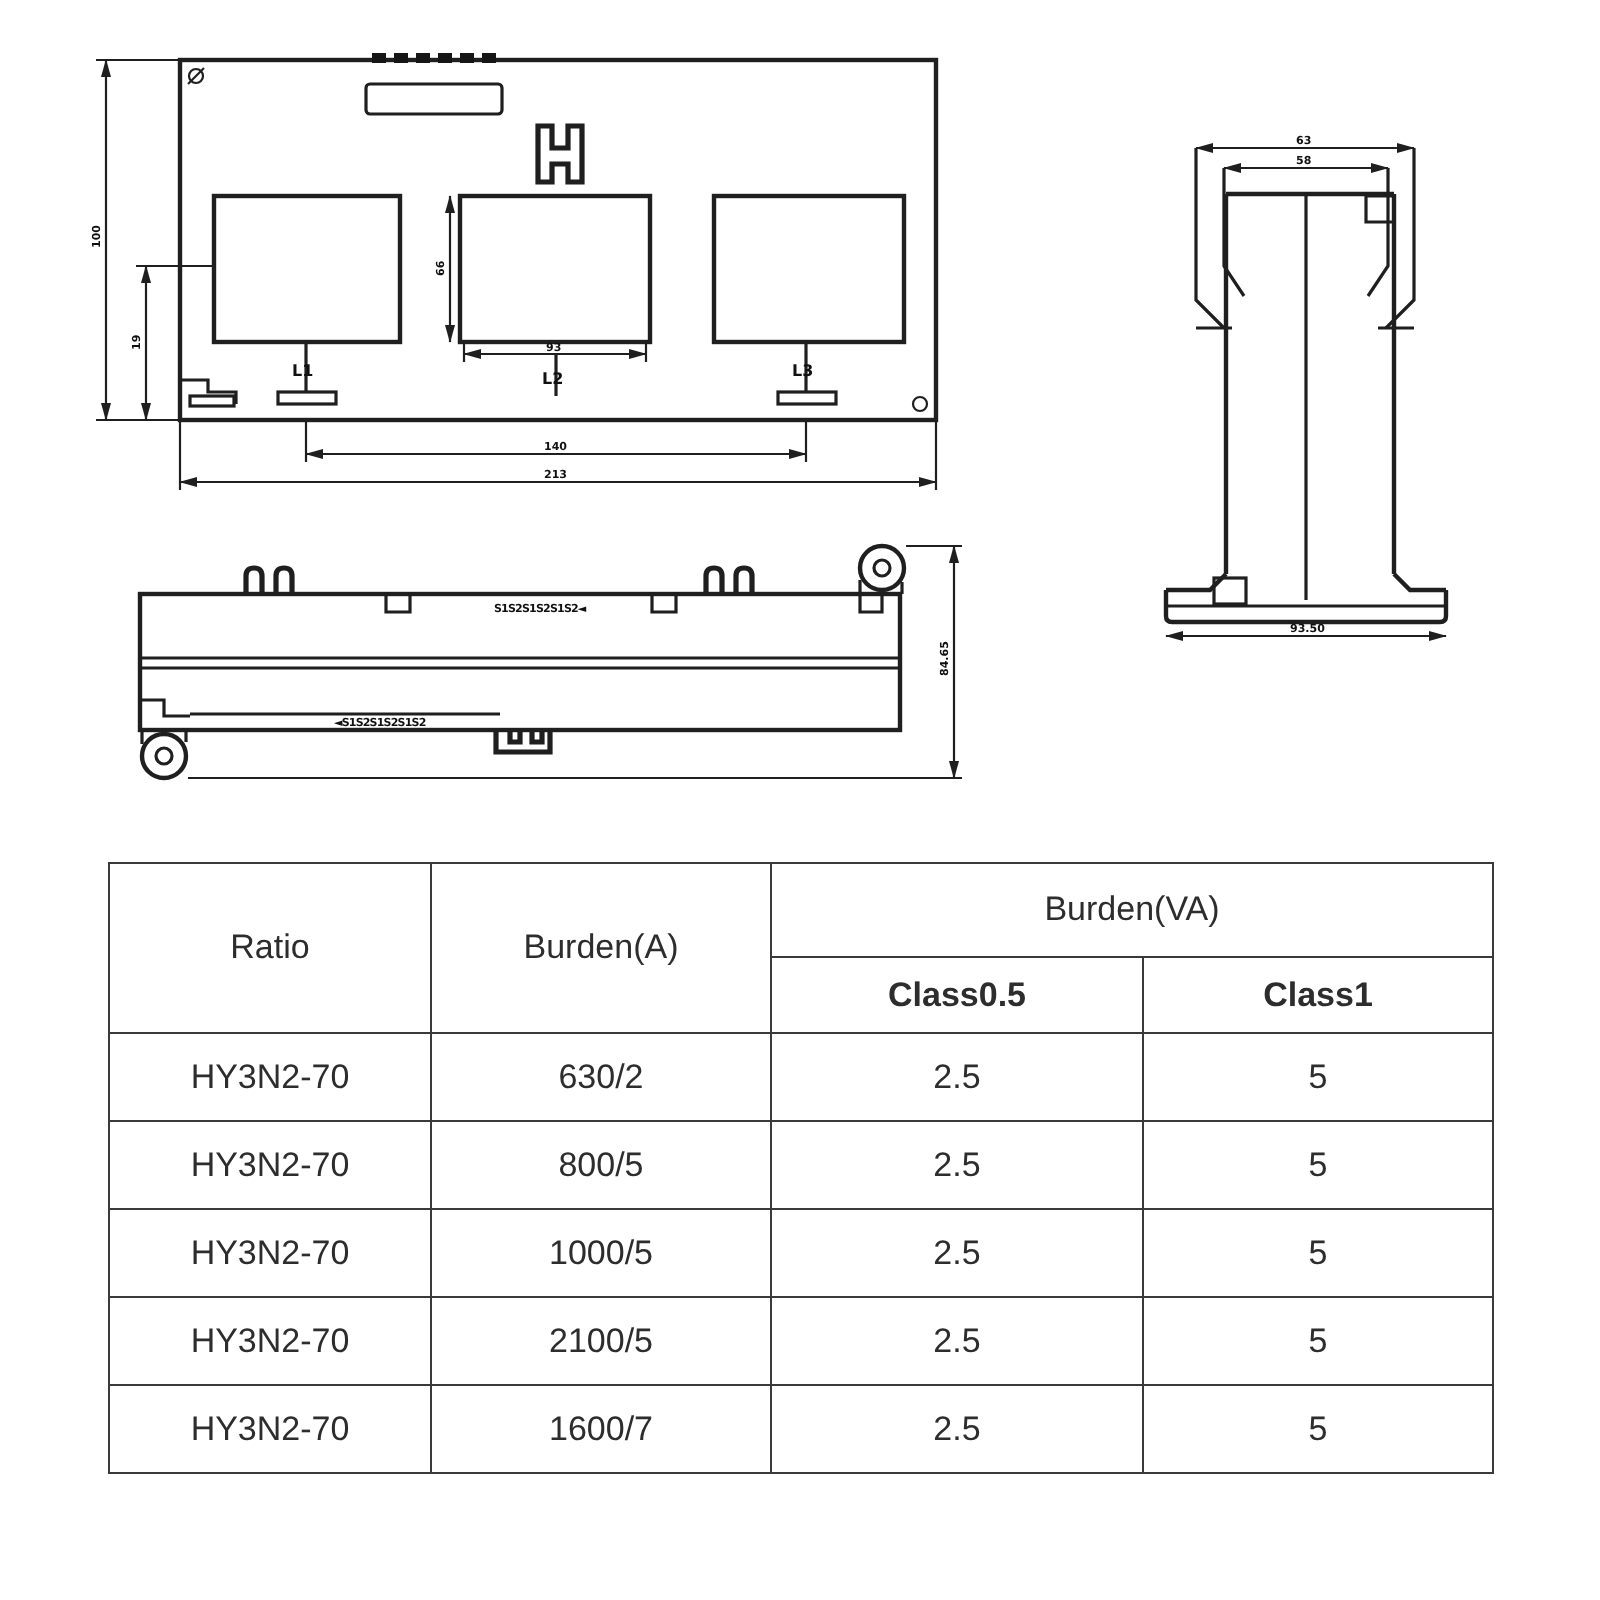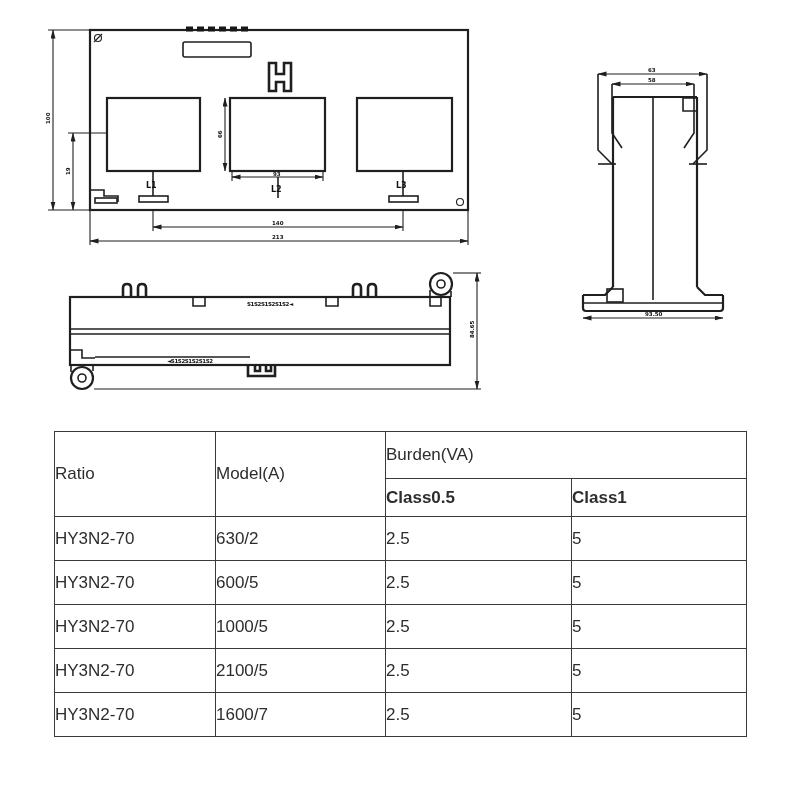--- a/index.html
+++ b/index.html
@@ -13,21 +13,21 @@
   svg .bold{stroke-width:2.6;}
   svg text{fill:#111;font-family:"DejaVu Sans",sans-serif;}
   .dimtxt{font-size:5.5px;font-weight:bold;}
   .phasetxt{font-size:8px;font-weight:bold;}
   .marktxt{font-size:5.5px;font-weight:bold;letter-spacing:-0.4px;}
 
   
   .spec-wrap{position:absolute;left:54px;top:431px;width:692px;}
   table.spec{border-collapse:collapse;width:692px;table-layout:fixed;
     font-size:17px;color:#2d2d2d;}
-  table.spec td,table.spec th{border:1.6px solid #3a3a3a;
+  table.spec td,table.spec th{border:1.6px solid #3a3a3a;text-align:center;
     vertical-align:middle;font-weight:normal;padding:0;}
   table.spec .hrow1 td{height:46px;}
   table.spec .hrow2 td{height:37px;font-weight:bold;}
   table.spec .drow td{height:43px;}
 </style>
 </head>
 <body>
 
 <div class="stage">
 <svg width="800" height="430" viewBox="0 0 800 430">
@@ -195,36 +195,36 @@
   <table class="spec">
     <colgroup>
       <col style="width:161px">
         <col style="width:170px">
         <col style="width:186px">
         <col style="width:175px">
     </colgroup>
     <tbody>
       <tr class="hrow1">
         <td rowspan="2">Ratio</td>
-        <td rowspan="2">Model(A)</td>
+        <td rowspan="2">Burden(A)</td>
         <td colspan="2">Burden(VA)</td>
       </tr>
       <tr class="hrow2">
         <td>Class0.5</td>
         <td>Class1</td>
       </tr>
       <tr class="drow">
         <td>HY3N2-70</td>
         <td>630/2</td>
         <td>2.5</td>
         <td>5</td>
       </tr>
       <tr class="drow">
         <td>HY3N2-70</td>
-        <td>600/5</td>
+        <td>800/5</td>
         <td>2.5</td>
         <td>5</td>
       </tr>
       <tr class="drow">
         <td>HY3N2-70</td>
         <td>1000/5</td>
         <td>2.5</td>
         <td>5</td>
       </tr>
       <tr class="drow">

